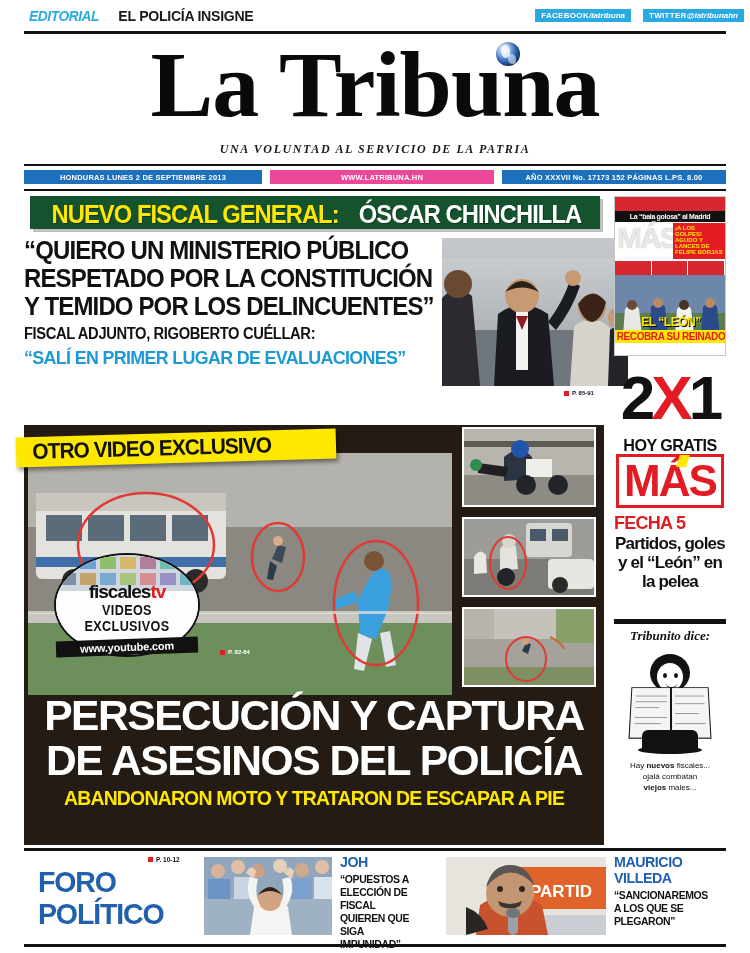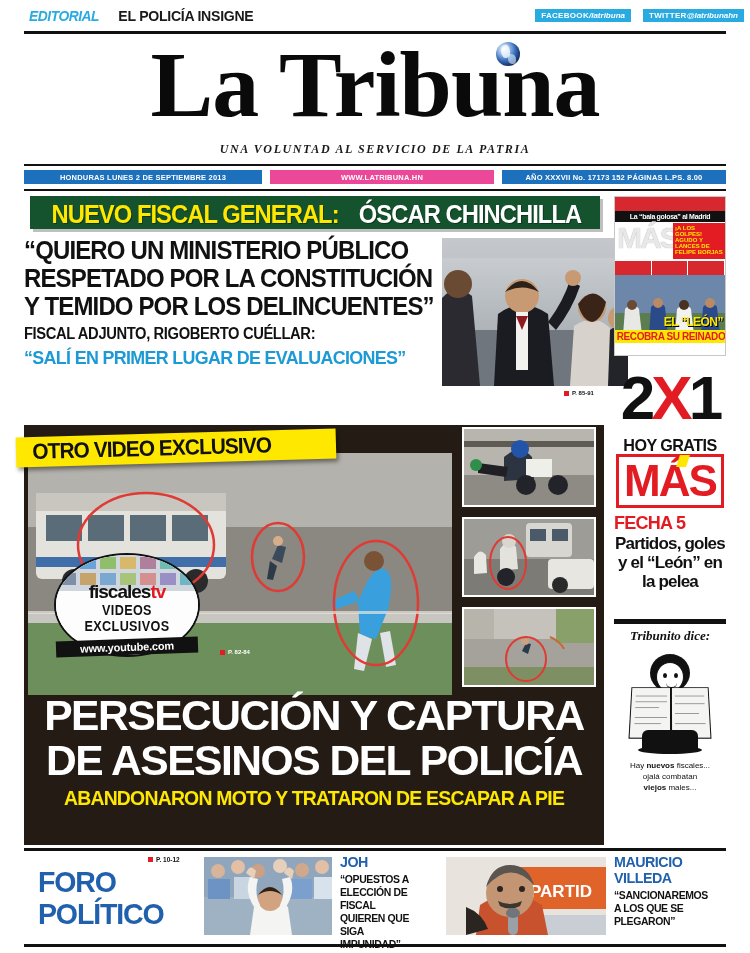--- a/index.html
+++ b/index.html
@@ -247,21 +247,21 @@
     background: #d8282f; display:flex;
   }
   .mt-strip i { flex:1; border-right:1px solid #fff; font-size:4px; color:#ffe800;
                 font-style:normal; padding:1px; overflow:hidden; }
   .mt-photo {
     position: absolute; left: 0; top: 78px; width: 100%; height: 60px;
     background: linear-gradient(160deg,#4a6fa5 0%, #7d94b5 40%, #cfd6de 100%);
     overflow: hidden;
   }
   .mt-cap1 {
-    position: absolute; left: 4px; top: 118px; width: 104px; text-align: right;
+    position: absolute; left: 4px; top: 118px; width: 104px; text-align: center;
     color: #ffe800; font-size: 12px; font-weight: bold; letter-spacing: -0.5px;
     text-shadow: 1px 1px 0 #000;
   }
   .mt-cap2 {
     position: absolute; left: 0px; top: 133px; width: 112px; text-align: center;
     color: #e31b23; font-size: 10px; font-weight: bold; letter-spacing: -0.4px;
     background: #ffe800; padding: 1px 0;
   }
 
   .promo2x1 {

